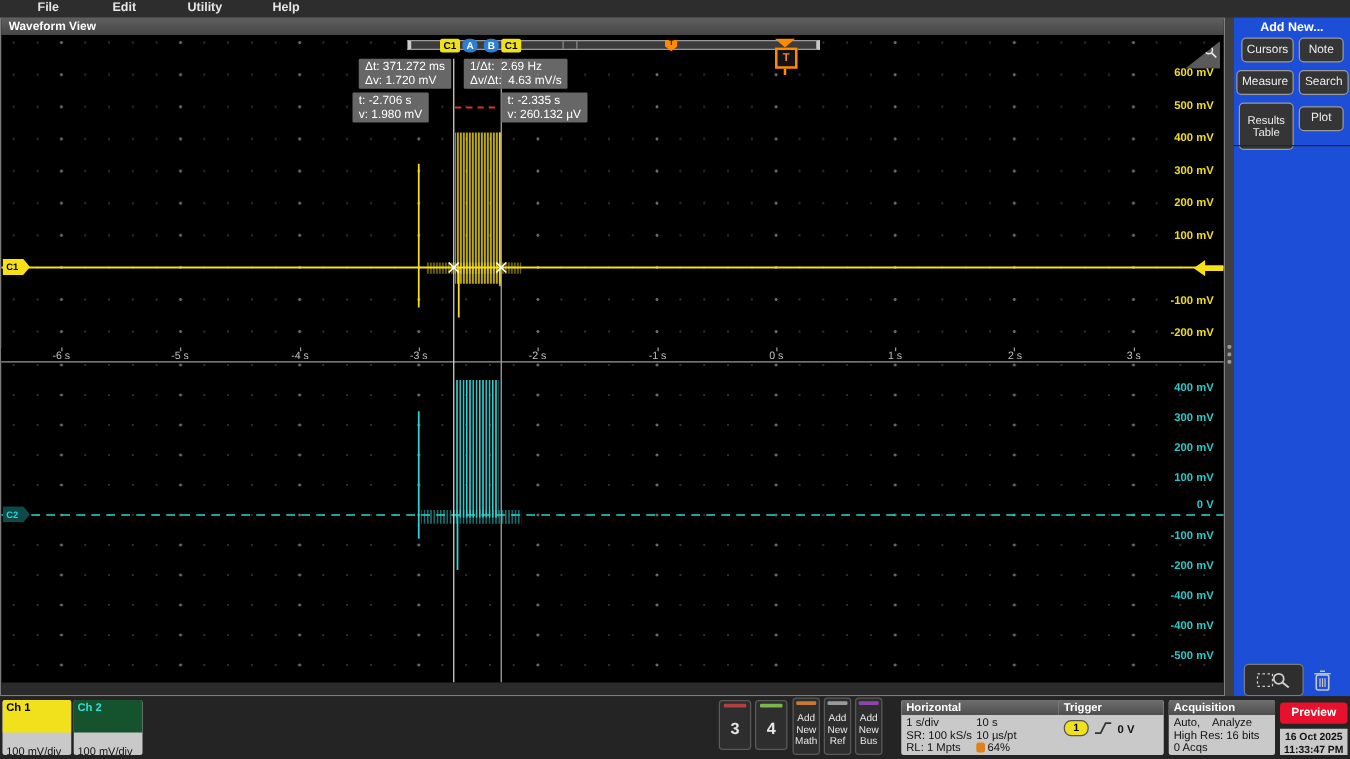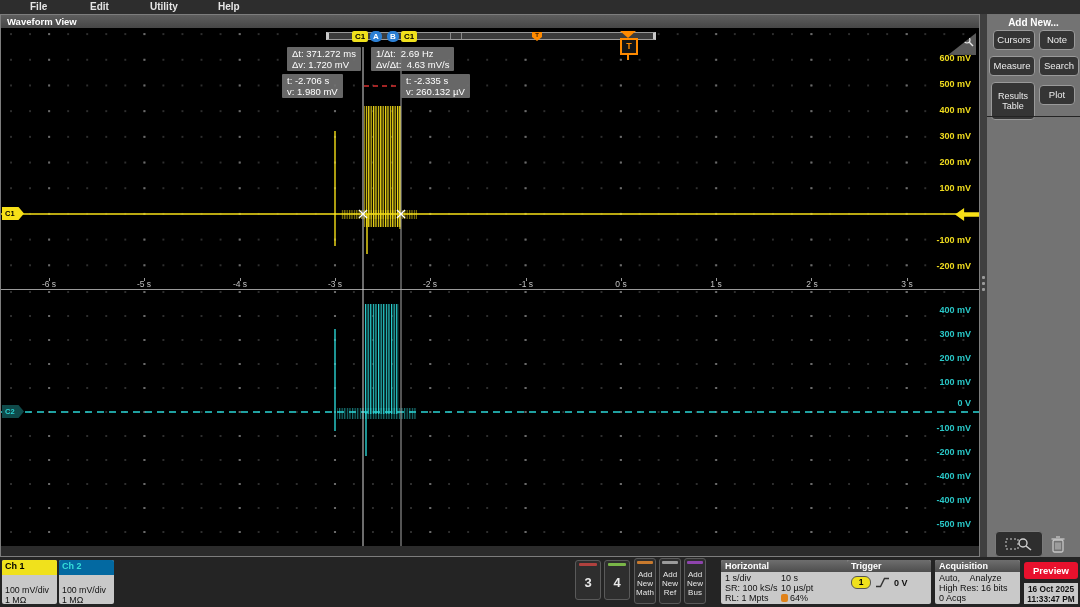--- a/index.html
+++ b/index.html
@@ -64,36 +64,36 @@
                   color:#ff8a00;font-size:9px;font-weight:bold;text-align:center;line-height:13px;}
   #trig-flag .stem{width:2px;height:5px;background:#ff8a00;margin-left:8px;}
   
   #zoom-corner{position:absolute;right:3px;top:18px;width:28px;height:22px;background:#5a5a5a;
                clip-path:polygon(0 100%,100% 0,100% 100%);}
   #zoom-corner svg{position:absolute;right:2px;top:2px;}
   
   #gutter{position:absolute;left:980px;top:14px;width:7px;height:543px;background:#3f3f3f;}
   .gdot{position:absolute;left:2px;width:3px;height:3px;background:#9a9a9a;border-radius:1px;}
   
-  #right-panel{position:absolute;left:987px;top:14px;width:93px;height:543px;background:#737373;}
+  #right-panel{position:absolute;left:987px;top:14px;width:93px;height:543px;background:#1d4ed8;}
   #rp-header{position:absolute;left:0;top:3px;width:100%;text-align:center;color:#fff;font-size:10px;font-weight:bold;}
   .rp-btn{position:absolute;background:#353535;border:1px solid #9a9a9a;border-radius:4px;color:#ececec;
           font-size:9.5px;display:flex;align-items:center;justify-content:center;text-align:center;
           line-height:10px;box-sizing:border-box;cursor:pointer;}
   #rp-sep{position:absolute;left:0;top:102px;width:100%;border-top:1px solid #242424;}
   #zoom-btn{position:absolute;left:8px;top:517px;width:46px;height:24px;background:#2e2e2e;
             border:1px solid #7a7a7a;border-radius:4px;display:flex;align-items:center;justify-content:center;}
   #trash-btn{position:absolute;left:60px;top:519px;width:22px;height:22px;display:flex;align-items:center;justify-content:center;}
   
   #bottom-bar{position:absolute;left:0;top:557px;width:1080px;height:50px;background:#242424;}
   .bb{position:absolute;box-sizing:border-box;}
   .chbadge{width:55px;height:44px;top:3px;background:#c9c9c9;border-radius:2px;overflow:hidden;cursor:pointer;}
-  .ch-h{height:15px;font-size:9px;font-weight:bold;line-height:13px;padding-left:3px;}
+  .ch-h{height:26px;font-size:9px;font-weight:bold;line-height:13px;padding-left:3px;}
   #ch1 .ch-h{background:#f0e11c;color:#000;}
-  #ch2 .ch-h{background:#0369a1;color:#35dfd9;}
+  #ch2 .ch-h{background:#14532d;color:#35dfd9;}
   .ch-b{padding:11px 3px;color:#111;font-size:8.8px;line-height:9.6px;position:relative;height:31px;}
   .ch-b svg{position:absolute;right:2px;bottom:3px;}
   .numbtn{top:3px;width:26px;height:40px;background:#2e2e2e;border:1px solid #5a5a5a;border-radius:3px;
           display:flex;flex-direction:column;cursor:pointer;}
   .numbtn .cbar{height:3px;margin:2px 3px 0 3px;border-radius:1px;}
   .numbtn .num{flex:1;display:flex;align-items:center;justify-content:center;color:#e8e8e8;
                font-size:13px;font-weight:bold;}
   .addbtn{top:1px;width:22px;height:46px;background:#2e2e2e;border:1px solid #5a5a5a;border-radius:3px;
           display:flex;flex-direction:column;cursor:pointer;}
   .addbtn .cbar{height:3px;margin:2px 2px 0 2px;border-radius:1px;}

